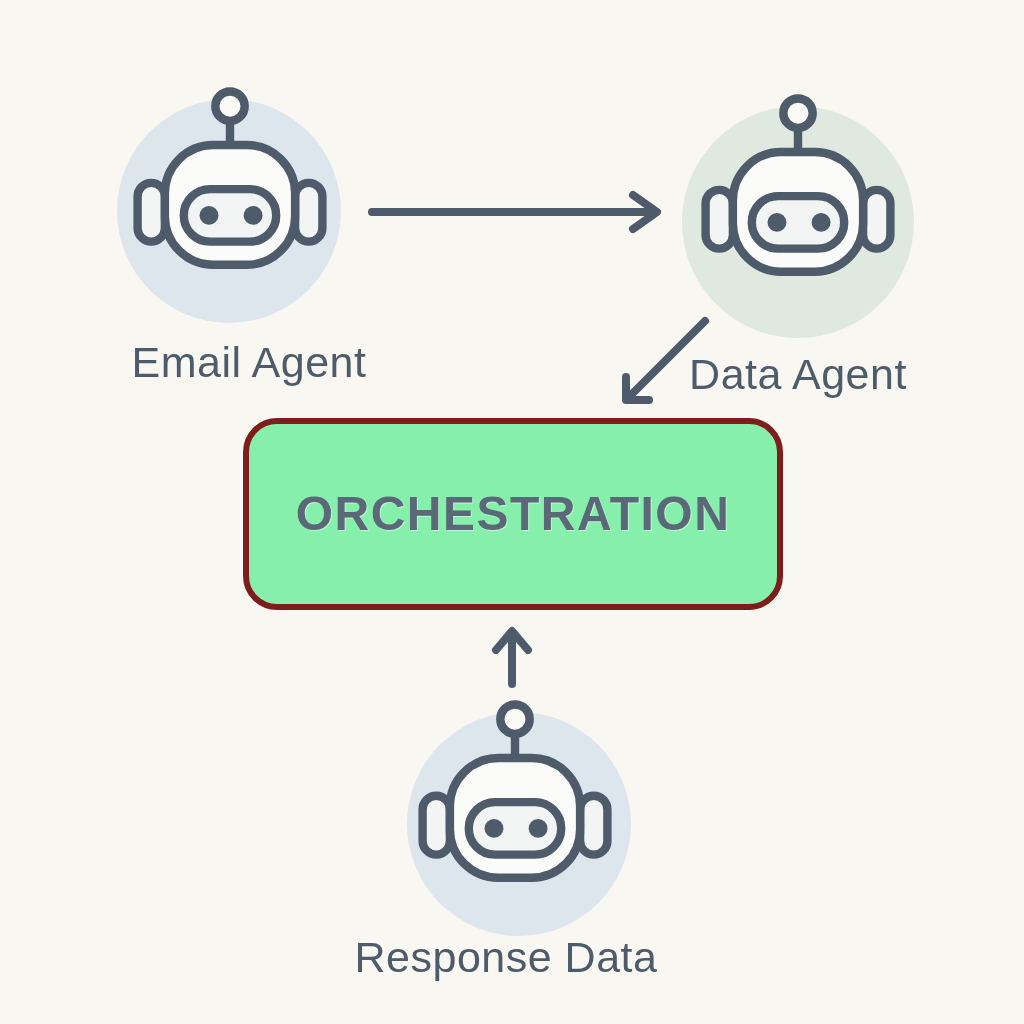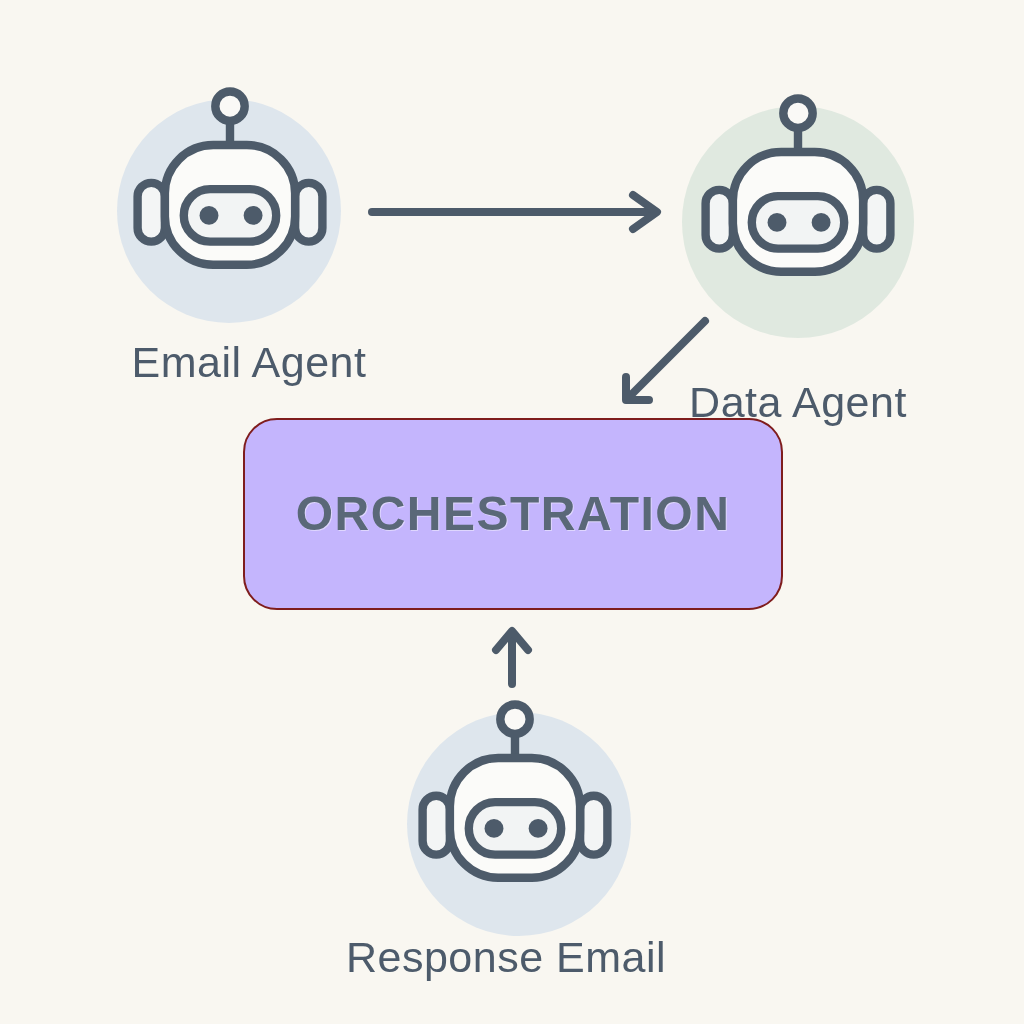--- a/index.html
+++ b/index.html
@@ -10,21 +10,21 @@
   .agent-circle{position:absolute;border-radius:50%;}
   .circle-blue{background:#dee6ed;}
   .circle-green{background:#e0e9e0;}
   .robot{position:absolute;}
   .agent-label{
     position:absolute;text-align:center;color:#4d5b6b;
     font-size:43px;font-weight:500;letter-spacing:0.5px;white-space:nowrap;
   }
   .orch-box{
     position:absolute;left:243px;top:418px;width:540px;height:192px;
-    background:#c4b5fd;border:2px solid #7f1d1d;border-radius:34px;
+    background:#86efac;border:6px solid #7f1d1d;border-radius:34px;
     box-sizing:border-box;display:flex;flex-direction:column;
     align-items:center;justify-content:center;
   }
   .orch-line{
     color:#5a6878;font-size:48px;font-weight:700;letter-spacing:1.5px;
     line-height:60px;text-align:center;
     text-shadow:1px 1px 0 rgba(255,255,255,0.45);
   }
   .arrows{position:absolute;left:0;top:0;pointer-events:none;}
 </style>
@@ -51,27 +51,27 @@
   <div class="agent-circle circle-blue" style="left:117px;top:99px;width:224px;height:224px;"></div>
   <svg class="robot" style="left:125px;top:84px;" width="210" height="205" viewBox="0 0 200 195">
     <use href="#robot-shape"></use>
   </svg>
   <div class="agent-label" style="left:99px;top:338px;width:300px;">Email Agent</div>
 
   <div class="agent-circle circle-green" style="left:682px;top:106px;width:232px;height:232px;"></div>
   <svg class="robot" style="left:693px;top:91px;" width="210" height="205" viewBox="0 0 200 195">
     <use href="#robot-shape"></use>
   </svg>
-  <div class="agent-label" style="left:648px;top:350px;width:300px;margin-top:28px;">Data Agent</div>
+  <div class="agent-label" style="left:648px;top:350px;width:300px;">Data Agent</div>
 
   <div class="agent-circle circle-blue" style="left:407px;top:712px;width:224px;height:224px;"></div>
   <svg class="robot" style="left:410px;top:697px;" width="210" height="205" viewBox="0 0 200 195">
     <use href="#robot-shape"></use>
   </svg>
-  <div class="agent-label" style="left:331px;top:933px;width:350px;">Response Email</div>
+  <div class="agent-label" style="left:331px;top:933px;width:350px;">Response Data</div>
 
   <div class="orch-box">
     <div class="orch-line">ORCHESTRATION</div>
   </div>
 
   <svg class="arrows" width="1024" height="1024" viewBox="0 0 1024 1024">
     <g stroke="#4d5b6a" stroke-width="8" fill="none" stroke-linecap="round" stroke-linejoin="round">
       <g>
         <path d="M372 212 L650 212"></path>
         <path d="M633 195 L657 212 L633 229"></path>

